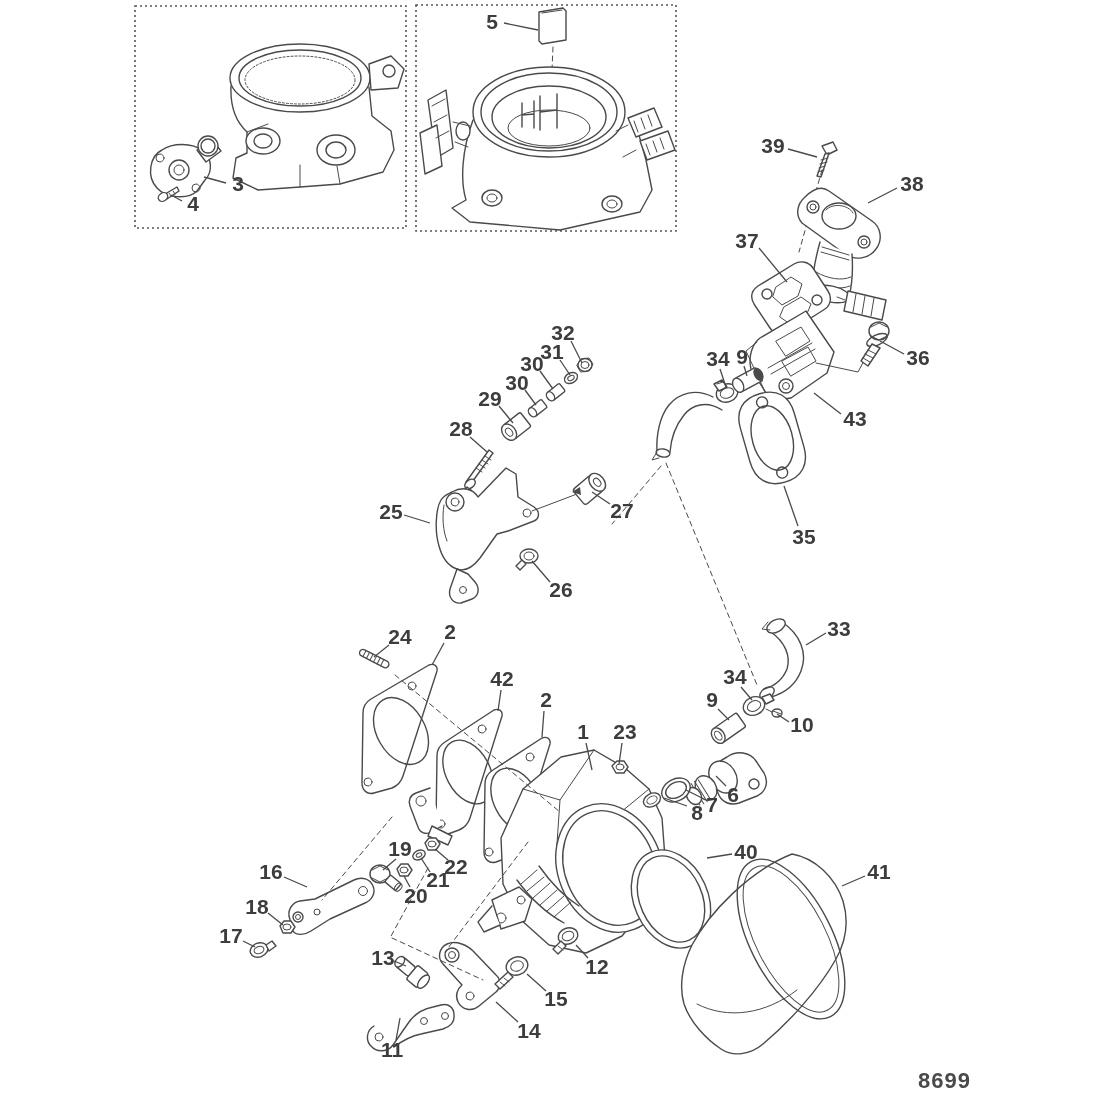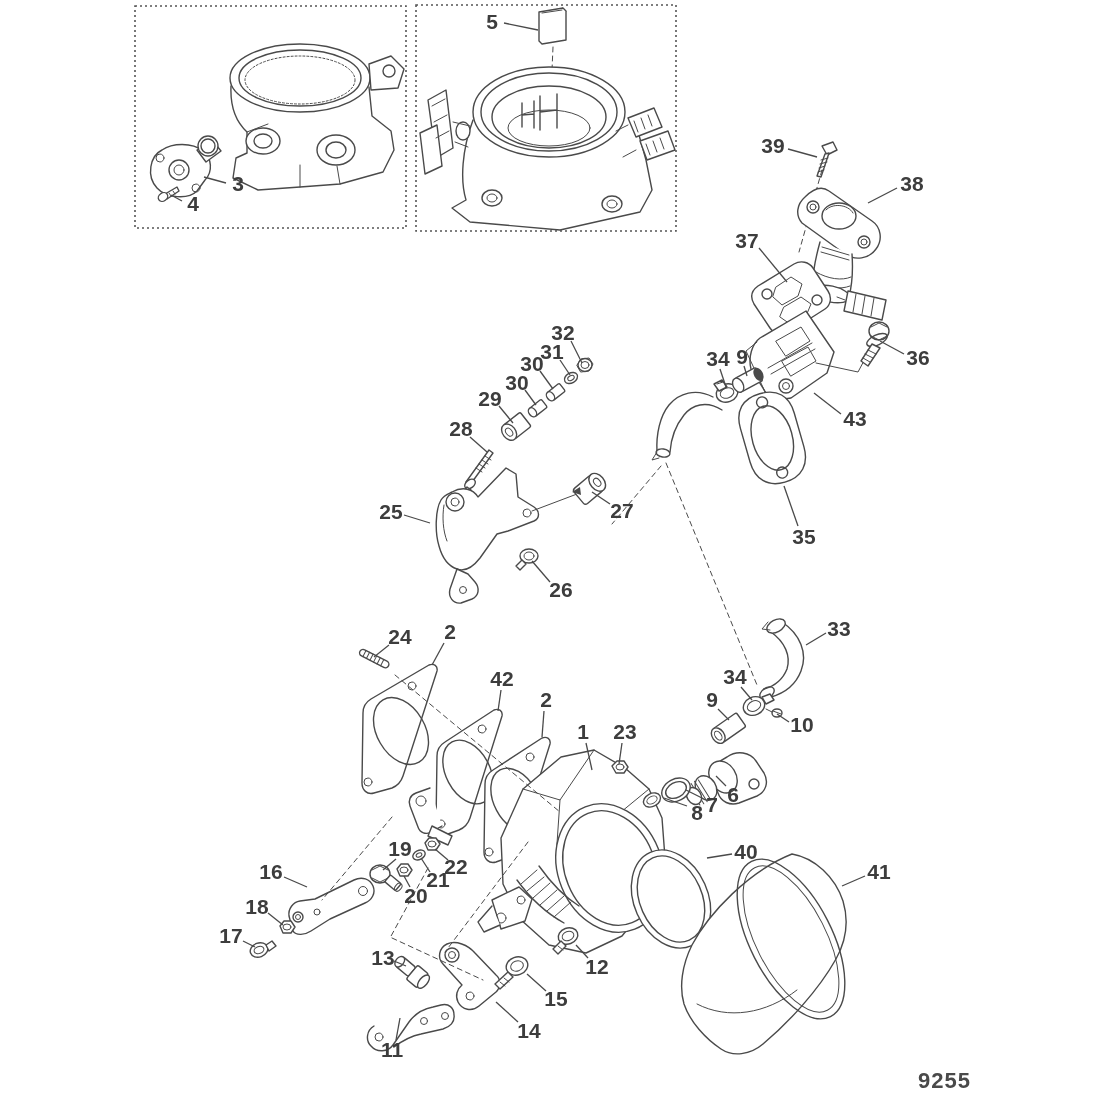--- a/index.html
+++ b/index.html
@@ -478,14 +478,14 @@
         <text x="392" y="1057" class="callout">11</text>
         <line x1="588" y1="958" x2="576" y2="945" class="leader"></line>
         <text x="597" y="974" class="callout">12</text>
         <line x1="546" y1="991" x2="527" y2="974" class="leader"></line>
         <text x="556" y="1006" class="callout">15</text>
         <line x1="518" y1="1022" x2="496" y2="1002" class="leader"></line>
         <text x="529" y="1038" class="callout">14</text>
       </g>
   </svg>
 
-  <div id="drawing-number">9255</div>
+  <div id="drawing-number">8699</div>
 </div>
 
 </body></html>

